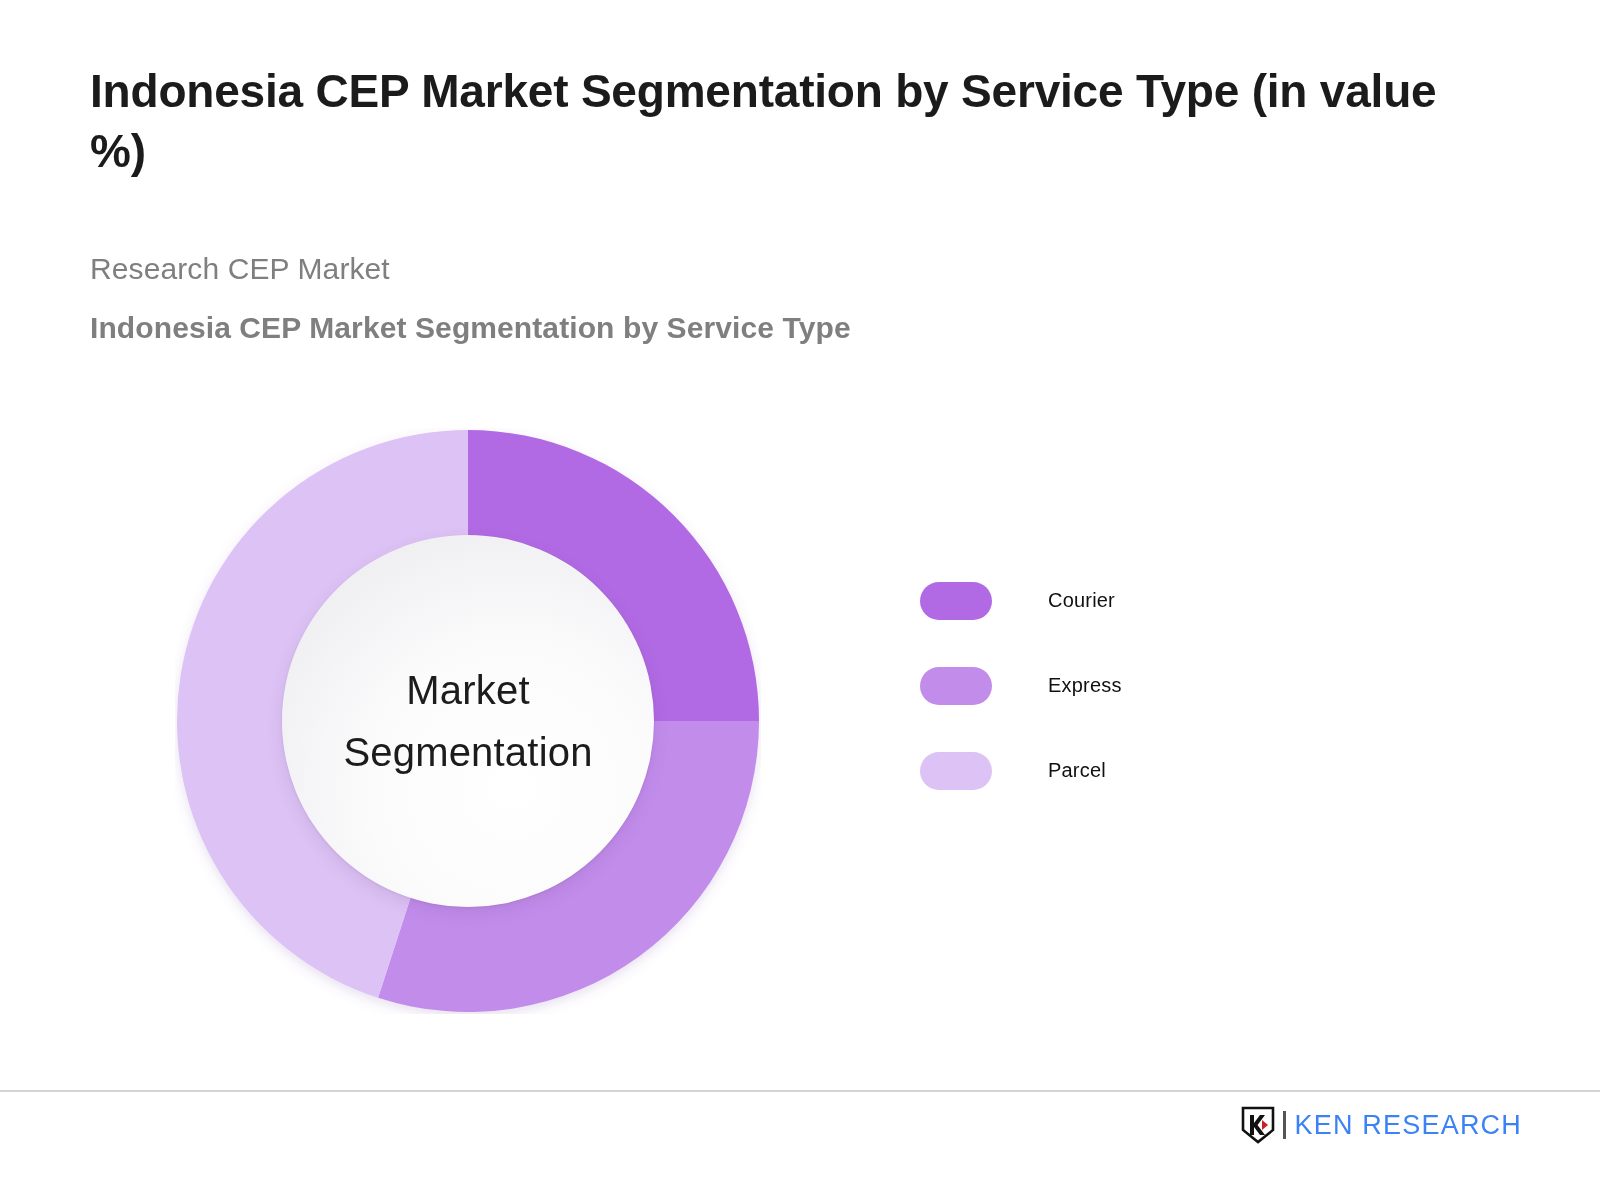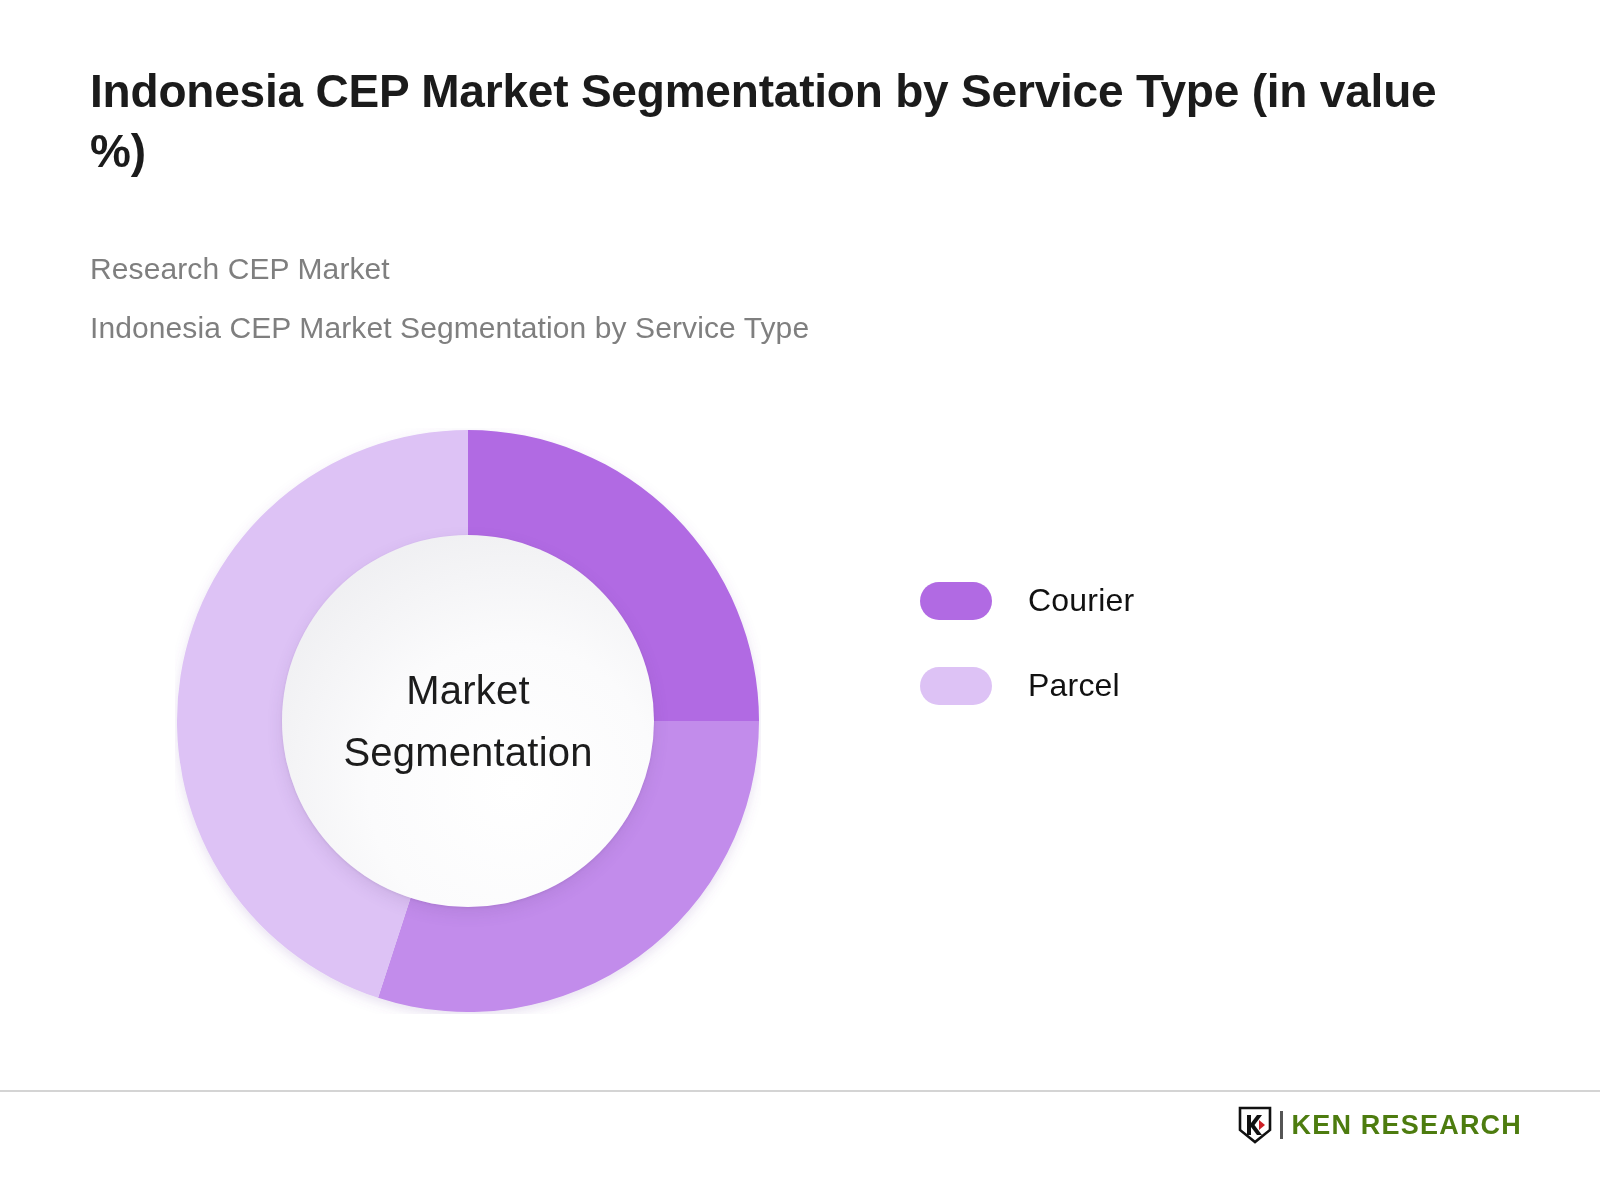--- a/index.html
+++ b/index.html
@@ -30,21 +30,21 @@
     left: 90px; top: 252px;
     font-size: 30px;
     font-weight: normal;
     color: #7f7f7f;
     letter-spacing: 0.1px;
   }
   .subtitle-2 {
     position: absolute;
     left: 90px; top: 311px;
     font-size: 30px;
-    font-weight: normal;
+    font-weight: bold;
     color: #7f7f7f;
     letter-spacing: 0.1px;
   }
   
   .chart-area {
     position: absolute;
     left: 0; top: 380px;
     width: 1600px; height: 680px;
   }
   .donut-wrap {
@@ -85,22 +85,22 @@
     display: flex;
     align-items: center;
     height: 85px;
   }
   .legend-swatch {
     width: 72px; height: 38px;
     border-radius: 19px;
     flex: 0 0 auto;
   }
   .legend-label {
-    margin-left: 36px;
-    font-size: 32px;
+    margin-left: 56px;
+    font-size: 20px;
     color: #111111;
     letter-spacing: 0.2px;
   }
   
   .footer-rule {
     position: absolute;
     left: 0; top: 1090px;
     width: 1600px; height: 2px;
     background: #d4d4d4;
   }
@@ -120,23 +120,23 @@
   }
   .logo-mark { width: 34px; height: 38px; display: block; }
   .logo-divider {
     width: 3px; height: 28px;
     background: #555;
     margin: 0 9px 0 8px;
   }
   .logo-text {
     font-family: "Liberation Sans", sans-serif;
     font-size: 27px;
-    font-weight: bold;
+    font-weight: normal;
     letter-spacing: 1.2px;
-    color: #4d7c0f;
+    color: #3b82f6;
     position: relative;
     white-space: nowrap;
   }
 </style>
 </head>
 <body>
 
 <div class="slide">
 
   <h1 class="title">Indonesia CEP Market Segmentation by Service Type (in value %)</h1>
@@ -163,20 +163,24 @@
         <div class="hub-line">Segmentation</div>
       </div>
     </div>
 
     <div class="legend">
       <div class="legend-item">
         <span class="legend-swatch" style="background: rgb(177, 106, 227);"></span>
         <span class="legend-label">Courier</span>
       </div>
       <div class="legend-item">
+        <span class="legend-swatch" style="background: rgb(194, 140, 235);"></span>
+        <span class="legend-label">Express</span>
+      </div>
+      <div class="legend-item">
         <span class="legend-swatch" style="background: rgb(221, 194, 245);"></span>
         <span class="legend-label">Parcel</span>
       </div>
     </div>
 
   </div>
 
   <div class="footer-rule"></div>
 
   <div class="logo">

